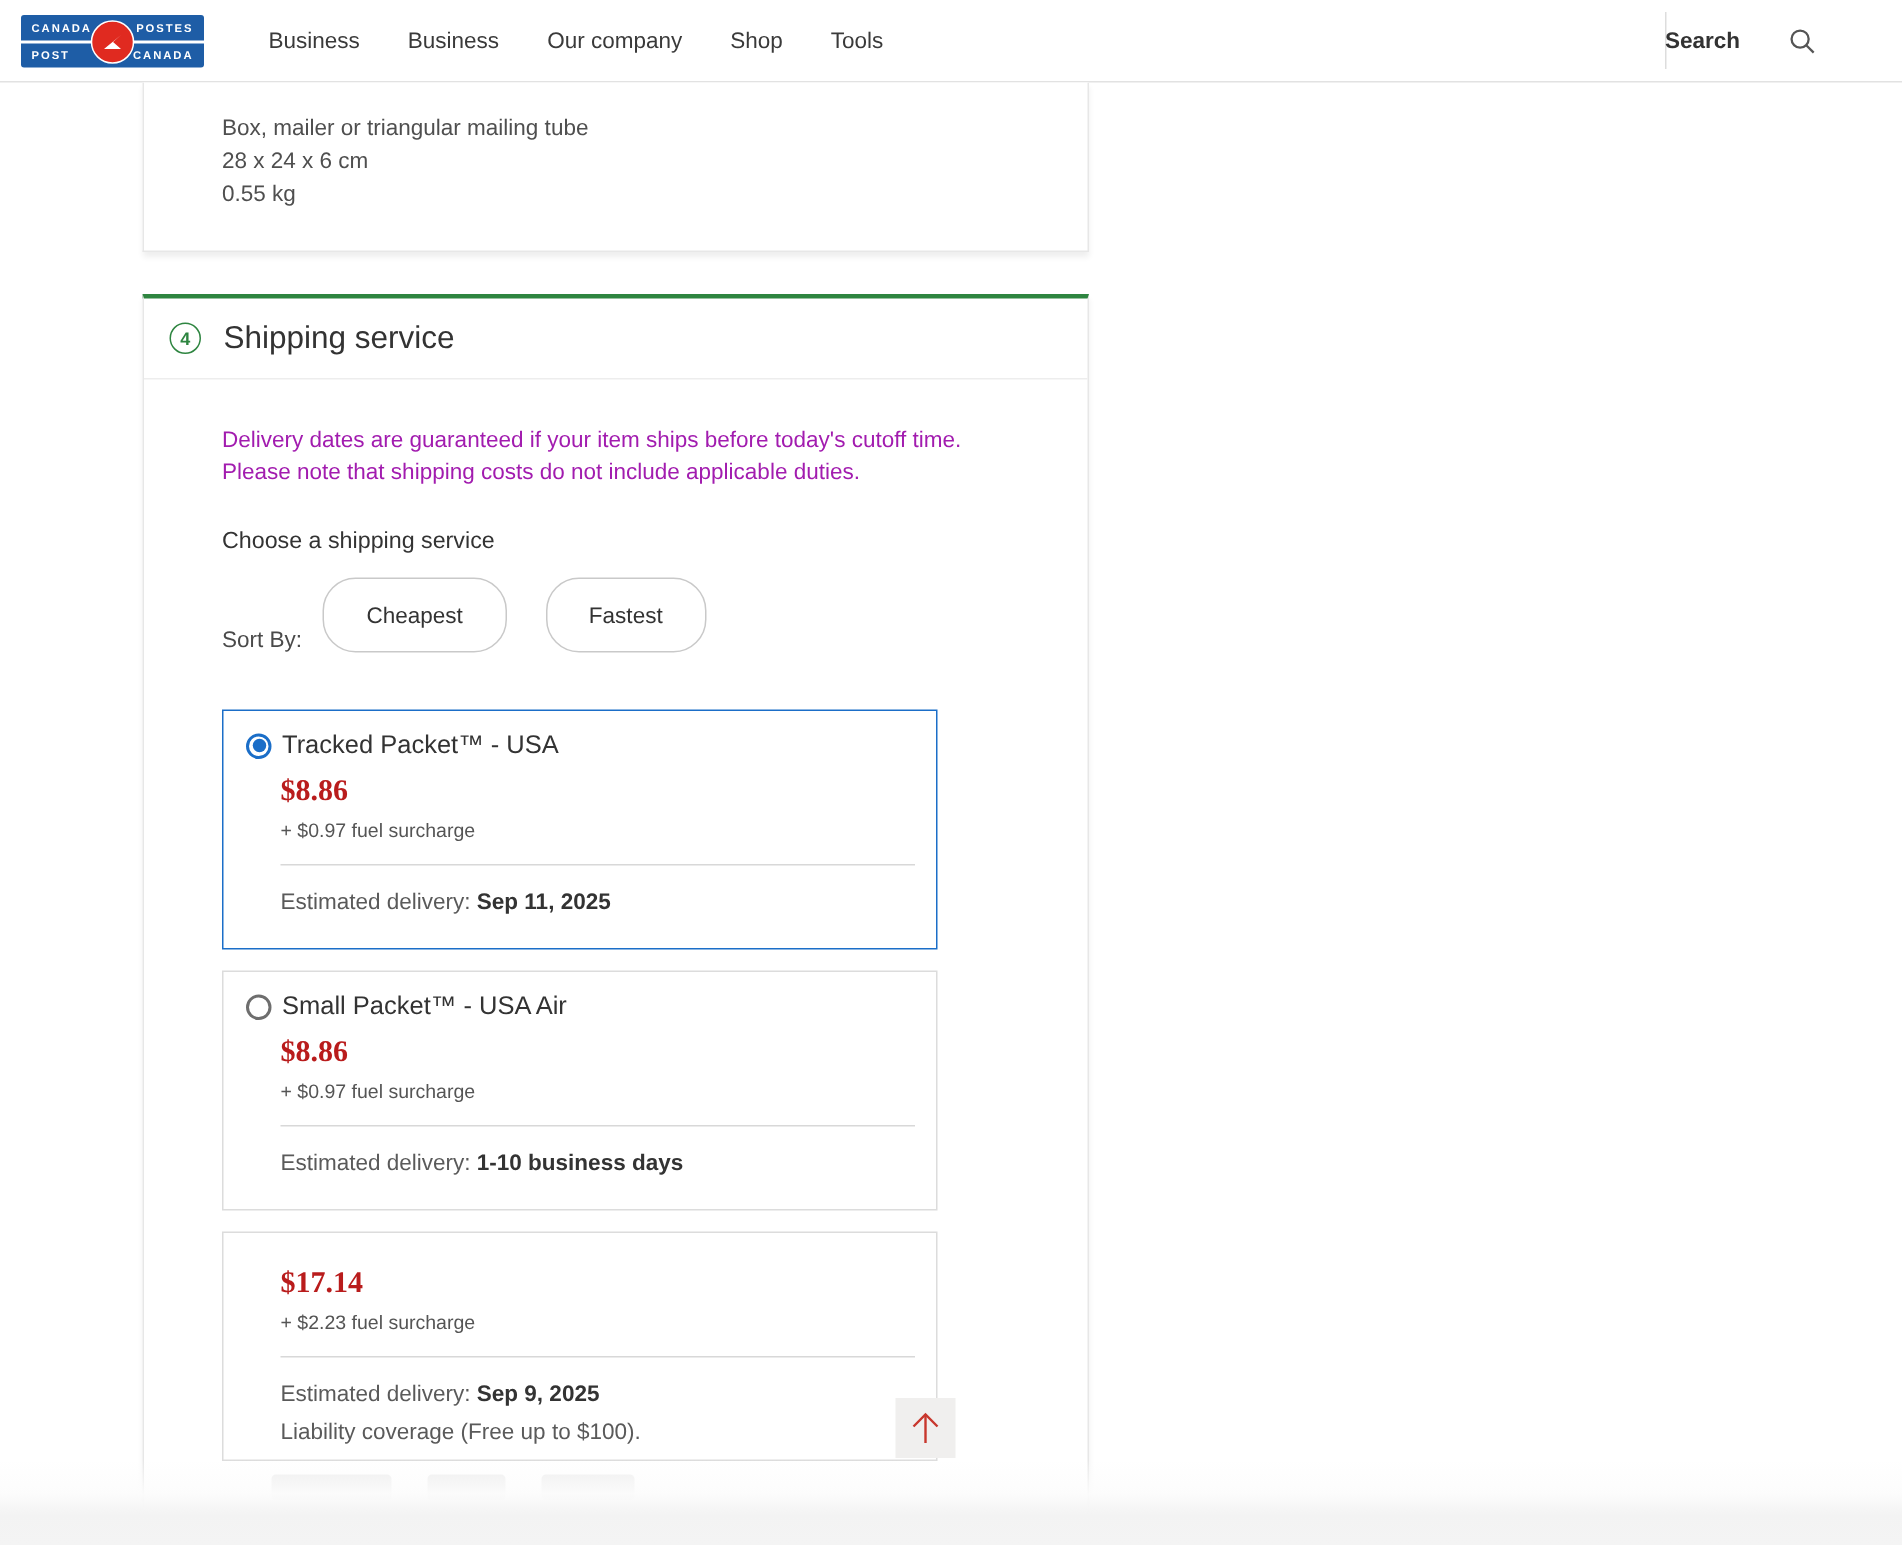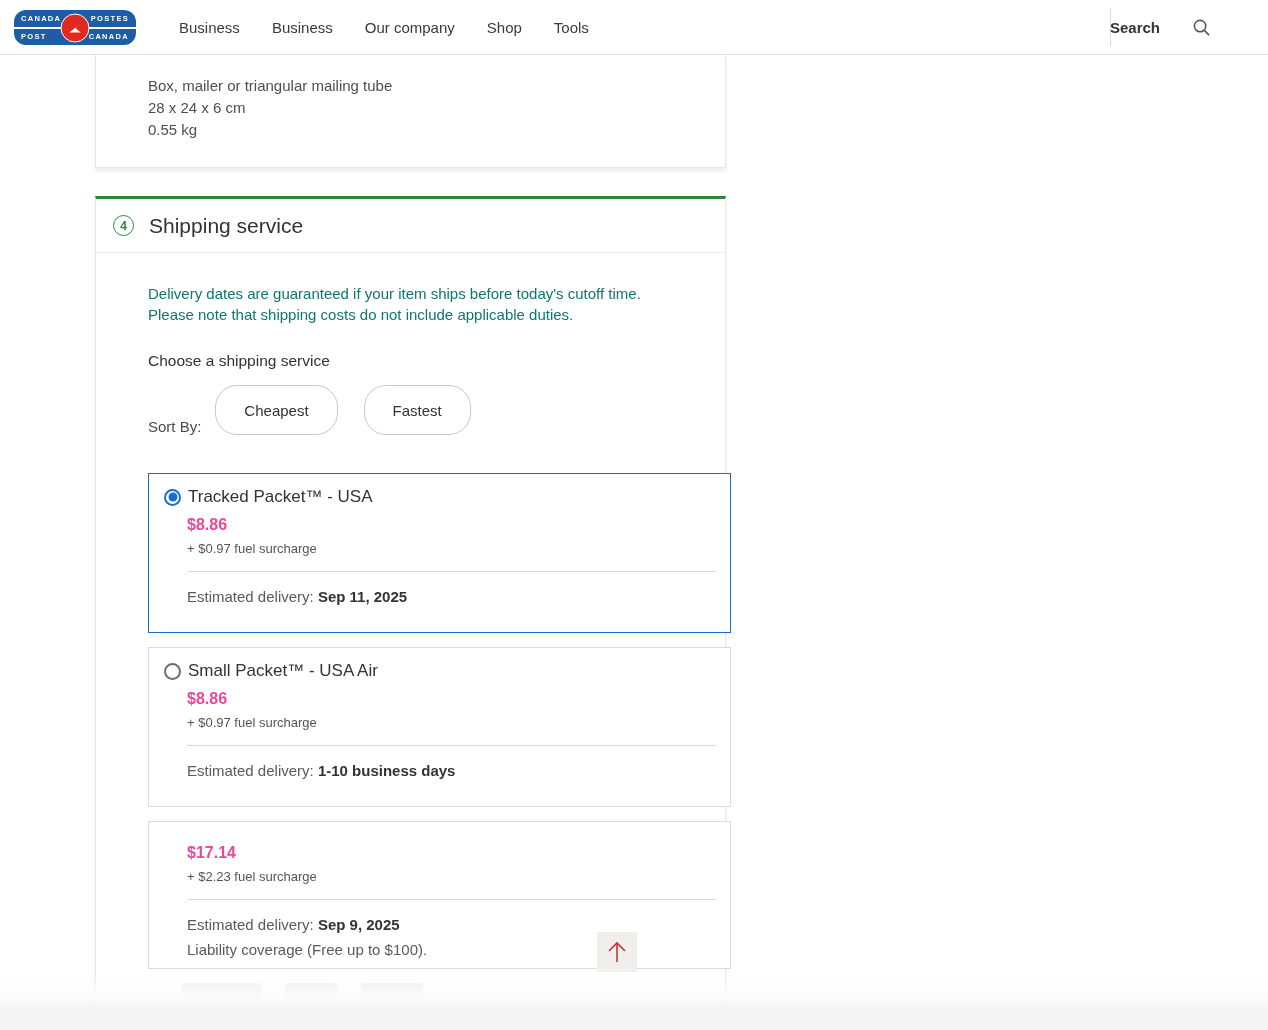--- a/index.html
+++ b/index.html
@@ -13,21 +13,21 @@
     --text_mid:#4f4f4f;
     --text_soft:#5a5a5a;
   }
   *{box-sizing:border-box;}
   html,body{margin:0;padding:0;}
   body{font-family:"Liberation Sans",sans-serif;background:#ffffff;}
   .page{position:relative;width:1268px;height:1030px;background:#ffffff;overflow:hidden;}
 
   
   .site-header{position:absolute;top:0;left:0;width:1268px;height:55px;background:#fff;border-bottom:1px solid #e2e2e2;}
-  .logo{position:absolute;left:14px;top:10px;width:122px;height:35px;background:var(--logo_blue);border-radius:12px;display:grid;grid-template-columns:1fr 1fr;grid-template-rows:1fr 1fr;}
+  .logo{position:absolute;left:14px;top:10px;width:122px;height:35px;background:var(--logo_blue);border-radius:2px;display:grid;grid-template-columns:1fr 1fr;grid-template-rows:1fr 1fr;}
   .logo::before{content:"";position:absolute;left:0;right:0;top:16.5px;height:2px;background:#fff;}
   .logo span{color:#fff;font-size:7.5px;font-weight:bold;letter-spacing:1.3px;display:flex;align-items:center;justify-content:center;z-index:1;}
   .logo .cell-l{justify-content:flex-start;padding-left:7px;}
   .logo .cell-r{justify-content:flex-end;padding-right:7px;}
   .logo-emblem{position:absolute;left:50%;top:50%;transform:translate(-50%,-50%);width:29px;height:29px;border-radius:50%;background:var(--logo_red);border:1.5px solid #fff;display:flex;align-items:center;justify-content:center;z-index:2;}
   .main-nav{position:absolute;left:179px;top:0;height:55px;display:flex;align-items:center;gap:32px;}
   .main-nav span{font-size:15px;color:#3a3a3a;cursor:pointer;}
   .header-divider{position:absolute;right:157px;top:8px;height:38px;width:1px;background:#ddd;}
   .search-area{position:absolute;right:57px;top:0;height:55px;display:flex;align-items:center;gap:32px;}
   .search-label{font-size:15px;color:#333;font-weight:bold;cursor:pointer;}
@@ -38,37 +38,37 @@
 
   .package-card{width:631px;height:113px;background:#fff;border:1px solid #e7e7e7;border-top:none;box-shadow:0 3px 4px rgba(0,0,0,0.07);padding:20px 20px 0 52px;}
   .package-card p{margin:0;font-size:15px;line-height:22px;color:var(--text_mid);}
 
   .shipping-card{margin-top:28px;width:631px;background:#fff;border:1px solid #e7e7e7;border-top:3px solid var(--accent_green);box-shadow:0 3px 4px rgba(0,0,0,0.07);padding-bottom:40px;}
   .section-header{height:54px;border-bottom:1px solid #ededed;display:flex;align-items:center;padding-left:17px;}
   .step-badge{width:21px;height:21px;border:1.5px solid var(--accent_green);border-radius:50%;color:var(--accent_green);font-size:12px;font-weight:bold;display:flex;align-items:center;justify-content:center;margin-right:15px;flex:0 0 auto;}
   .section-title{font-size:21px;color:var(--text_dark);}
 
   .section-body{padding:30px 50px 0 52px;}
-  .section-desc{margin:0 0 27px 0;max-width:527px;font-size:15px;line-height:21px;color:#0f766e;}
+  .section-desc{margin:0 0 27px 0;max-width:527px;font-size:15px;line-height:21px;color:#a21caf;}
   .choose-label{font-size:15.5px;font-weight:normal;color:var(--text_dark);margin:0 0 15px 0;}
   .sort-row{display:flex;align-items:flex-end;margin-bottom:38px;}
   .sort-label{font-size:15px;color:#4a4a4a;margin-right:14px;}
   .pill{background:#fff;border:1px solid #c9c9c9;border-radius:22px;height:50px;padding:0 28px;font-size:15px;color:var(--text_dark);font-family:"Liberation Sans",sans-serif;cursor:pointer;margin-right:26px;}
 
   
-  .service-option{width:583px;height:160px;border:1px solid var(--border_gray);background:#fff;margin-bottom:14px;padding:13px 14px 0 15px;cursor:pointer;overflow:hidden;}
+  .service-option{width:477px;height:160px;border:1px solid var(--border_gray);background:#fff;margin-bottom:14px;padding:13px 14px 0 15px;cursor:pointer;overflow:hidden;}
   .service-option.selected{border:1.5px solid var(--accent_blue);}
   .service-option.tall{height:auto;padding-bottom:10px;}
   .option-head{display:flex;align-items:center;}
   .radio{width:17px;height:17px;border:2px solid #6e6e6e;border-radius:50%;flex:0 0 auto;margin-right:7px;background:#fff;position:relative;}
   .radio.checked{border-color:var(--accent_blue);}
   .radio.checked::after{content:"";position:absolute;left:50%;top:50%;transform:translate(-50%,-50%);width:9px;height:9px;border-radius:50%;background:var(--accent_blue);}
   .option-name{font-size:17px;color:var(--text_dark);}
   .option-indent{margin-left:23px;}
-  .price{font-size:16px;font-weight:bold;color:#ec4899;margin-top:9px;}
+  .price{font-size:20px;font-weight:bold;color:#b91c1c;margin-top:9px;font-family:Liberation Serif, serif;}
   .surcharge{font-size:13px;color:#555;margin-top:7px;margin-bottom:15px;}
   .option-divider{height:1px;background:#d8d8d8;margin-left:23px;}
   .delivery{margin-left:23px;margin-top:16px;font-size:15px;color:var(--text_soft);}
   .delivery b{color:#333;}
   .liability{margin-left:23px;margin-top:8px;font-size:15px;color:var(--text_soft);}
 
   
   .back-to-top{position:absolute;left:597px;top:932px;width:40px;height:40px;background:#f0efee;border:none;cursor:pointer;display:flex;align-items:center;justify-content:center;padding:0;}
   .ghost-row{position:absolute;left:181px;top:983px;display:flex;gap:24px;opacity:0.45;}
   .ghost-row div{height:17px;background:#d7d7d7;border-radius:3px;}

